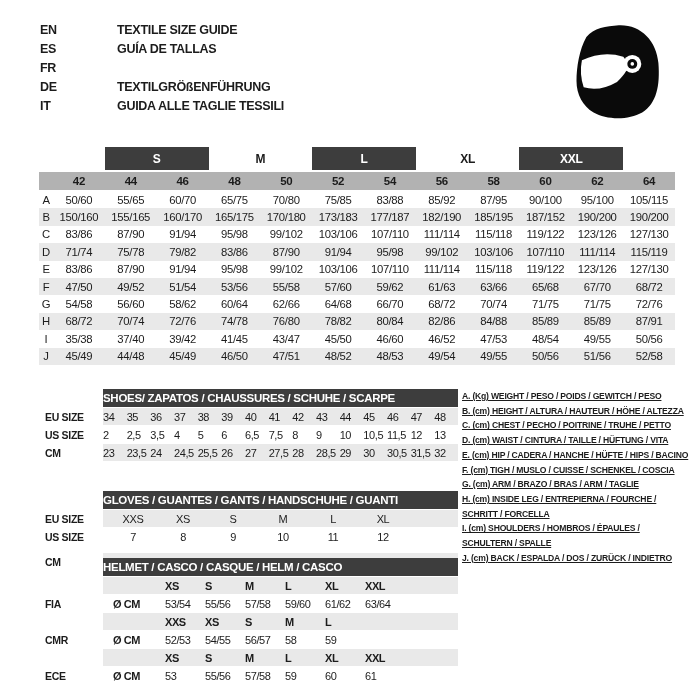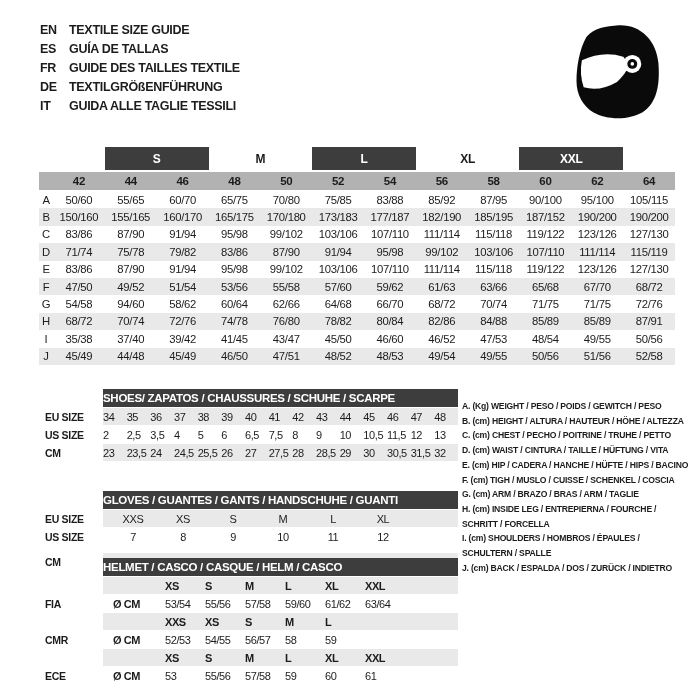--- a/index.html
+++ b/index.html
@@ -10,21 +10,21 @@
   }
   html,body{margin:0;padding:0;}
   body{
     width:700px;height:700px;background:#ffffff;position:relative;
     font-family:"Liberation Sans",sans-serif;color:var(--ink);overflow:hidden;
   }
   .abs{position:absolute;}
 
   
   #langs{left:40px;top:20px;}
-  .lang-row{display:flex;height:19px;align-items:center;font-weight:bold;font-size:12.5px;letter-spacing:-0.3px;}
+  .lang-row{display:flex;height:19px;align-items:center;font-weight:bold;font-size:12.5px;letter-spacing:-0.3px;gap:48px;}
   .lang-code{width:29px;flex:0 0 29px;}
 
   
   #helmet-icon{left:572px;top:22px;width:90px;height:100px;}
 
   
   #main-table{left:39px;top:147px;width:636px;}
   .mt-grid{display:grid;grid-template-columns:14px repeat(12,1fr);}
   .mt-blocks{height:23px;margin-bottom:2px;}
   .szblock{display:flex;align-items:center;justify-content:center;font-weight:bold;font-size:12px;letter-spacing:-0.2px;}
@@ -50,38 +50,37 @@
   .rlabel{font-weight:bold;font-size:10.5px;letter-spacing:-0.3px;display:flex;align-items:center;padding-left:20px;box-sizing:border-box;}
   .vals{display:grid;align-items:center;font-size:11px;letter-spacing:-0.4px;white-space:nowrap;}
   .vals.gray{background:var(--stripe);}
   .vals.cols15{grid-template-columns:repeat(15,1fr);}
   .vals.cols6{grid-template-columns:repeat(6,50px);padding-left:5px;text-align:center;}
   .vals.helm{grid-template-columns:52px repeat(6,40px);padding-left:10px;text-align:left;}
   .vals .b{font-weight:bold;}
   .gap8{margin-top:8px;}
 
   
-  #legend{left:462px;top:399px;width:238px;font-weight:bold;font-size:8.6px;
-          line-height:14.7px;letter-spacing:-0.2px;white-space:nowrap;}
+  #legend{left:462px;top:389px;width:238px;font-weight:bold;font-size:8.6px;
+          line-height:14.7px;letter-spacing:-0.2px;white-space:nowrap;text-decoration:underline;}
 </style>
 </head>
 <body>
 
 <div id="langs" class="abs">
     <div class="lang-row">
       <div class="lang-code">EN</div>
       <div>TEXTILE SIZE GUIDE</div>
     </div>
     <div class="lang-row">
       <div class="lang-code">ES</div>
       <div>GUÍA DE TALLAS</div>
     </div>
     <div class="lang-row">
       <div class="lang-code">FR</div>
-      <div>GUIDE DES TAILLES TEXTILE</div>
     </div>
     <div class="lang-row">
       <div class="lang-code">DE</div>
       <div>TEXTILGRÖßENFÜHRUNG</div>
     </div>
     <div class="lang-row">
       <div class="lang-code">IT</div>
       <div>GUIDA ALLE TAGLIE TESSILI</div>
     </div>
   </div>
@@ -204,21 +203,21 @@
         <div>59/62</div>
         <div>61/63</div>
         <div>63/66</div>
         <div>65/68</div>
         <div>67/70</div>
         <div>68/72</div>
       </div>
       <div class="mt-grid mt-row">
         <div>G</div>
         <div>54/58</div>
-        <div>94/60</div>
+        <div>56/60</div>
         <div>58/62</div>
         <div>60/64</div>
         <div>62/66</div>
         <div>64/68</div>
         <div>66/70</div>
         <div>68/72</div>
         <div>70/74</div>
         <div>71/75</div>
         <div>71/75</div>
         <div>72/76</div>

